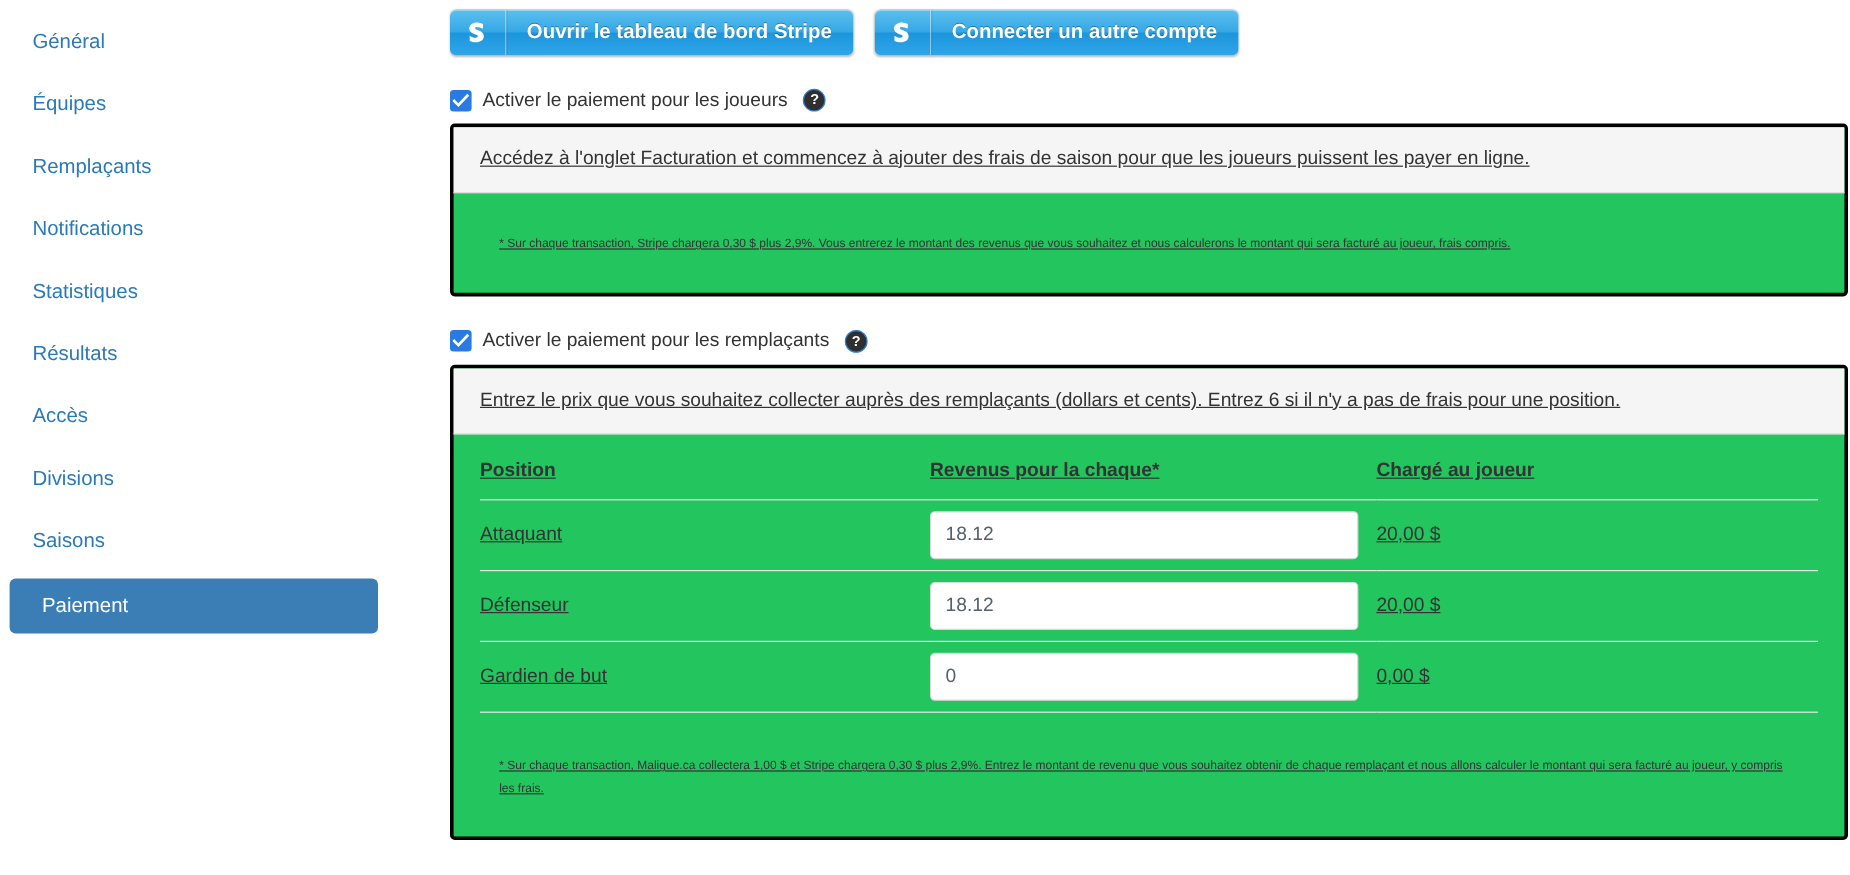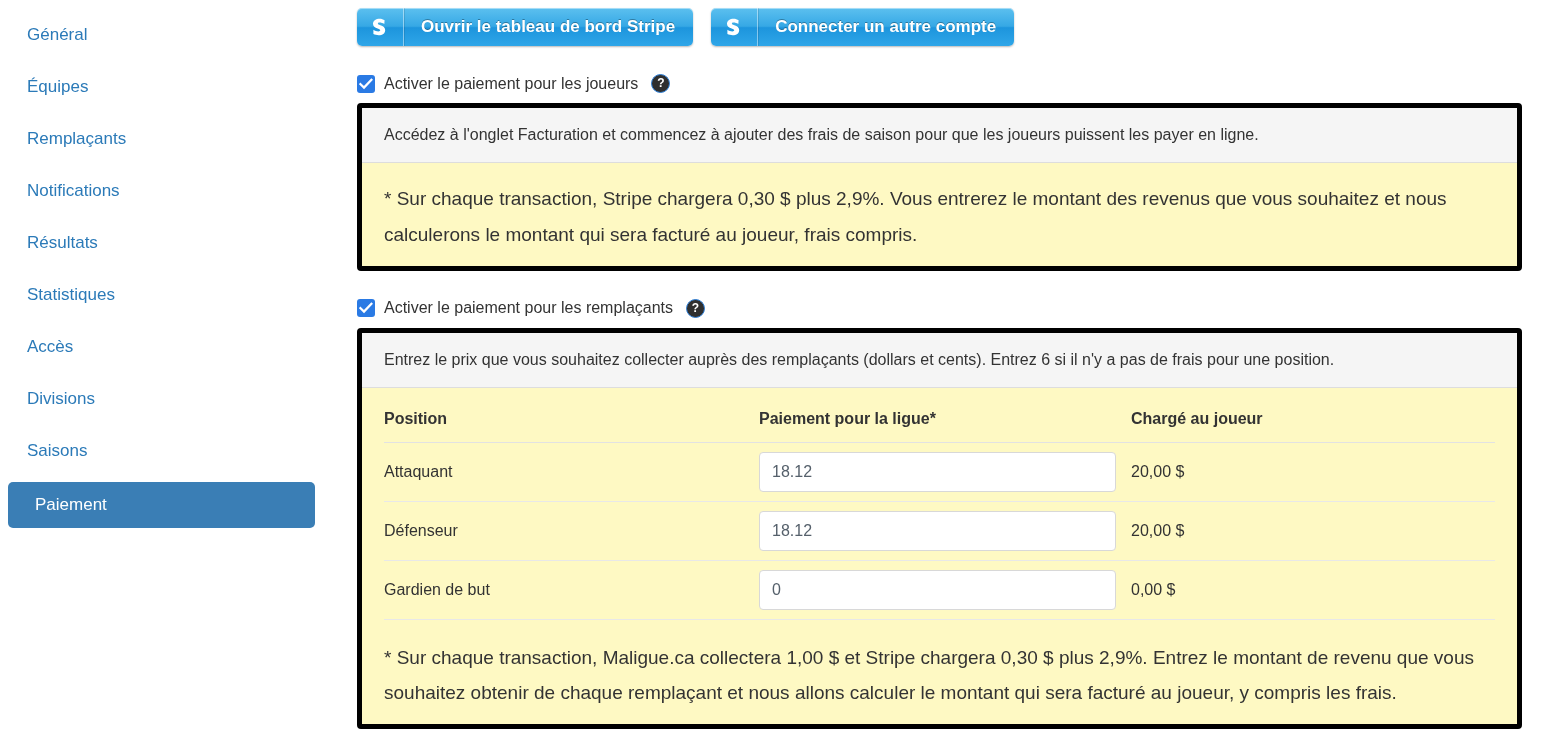--- a/index.html
+++ b/index.html
@@ -52,21 +52,21 @@
     margin-left: 8px;
     width: 307px;
     height: 46px;
     line-height: 46px;
     font-size: 17px;
   }
 
   
   .main {
     position: absolute;
-    left: 357px;
+    left: 375px;
     top: 0;
     width: 1165px;
   }
 
   
   .btn-row {
     padding-top: 8px;
     display: flex;
     gap: 18px;
   }
@@ -138,41 +138,42 @@
     line-height: 16px;
     text-align: center;
     margin-left: 4px;
     cursor: pointer;
     flex: 0 0 auto;
     box-sizing: border-box;
   }
 
   
   .panel {
-    border: 5px solid #000000;
+    border: 3px solid #000000;
     border-radius: 4px;
-    background: #fef9c3;
-    box-sizing: border-box;
+    background: #22c55e;
+    box-sizing: border-box;
+    text-decoration: underline;
   }
   .panel-head {
     background: #f5f5f5;
     border-bottom: 1px solid #dddddd;
     padding: 16px 22px;
     font-size: 16px;
     color: #333333;
     line-height: 1.4;
   }
   .panel-body {
     padding: 18px 22px 14px 22px;
   }
   .fineprint {
-    font-size: 19px;
+    font-size: 10px;
     color: #333333;
     line-height: 1.85;
-    margin: 0;
+    margin: 16px;
   }
 
   
   .fee-table {
     width: 100%;
     border-collapse: collapse;
     table-layout: fixed;
   }
   .fee-table th {
     text-align: left;
@@ -212,22 +213,22 @@
 </head>
 <body>
 
 <div class="page">
 
   <nav class="sidebar">
     <a class="nav-item">Général</a>
     <a class="nav-item">Équipes</a>
     <a class="nav-item">Remplaçants</a>
     <a class="nav-item">Notifications</a>
+    <a class="nav-item">Statistiques</a>
     <a class="nav-item">Résultats</a>
-    <a class="nav-item">Statistiques</a>
     <a class="nav-item">Accès</a>
     <a class="nav-item">Divisions</a>
     <a class="nav-item">Saisons</a>
     <a class="nav-item active">Paiement</a>
   </nav>
 
   <div class="main">
 
     <div class="btn-row">
 
@@ -279,21 +280,21 @@
     </div>
 
     <div class="panel">
       <div class="panel-head">Entrez le prix que vous souhaitez collecter auprès des remplaçants (dollars et cents). Entrez 6 si il n'y a pas de frais pour une position.</div>
       <div class="panel-body">
 
         <table class="fee-table">
           <thead>
             <tr>
               <th class="col-pos">Position</th>
-              <th class="col-rev">Paiement pour la ligue*</th>
+              <th class="col-rev">Revenus pour la chaque*</th>
               <th class="col-chg">Chargé au joueur</th>
             </tr>
           </thead>
           <tbody>
             <tr>
               <td>Attaquant</td>
               <td>
                 <input class="fee-input" type="text" value="18.12" style="">
               </td>
               <td>20,00 $</td>

